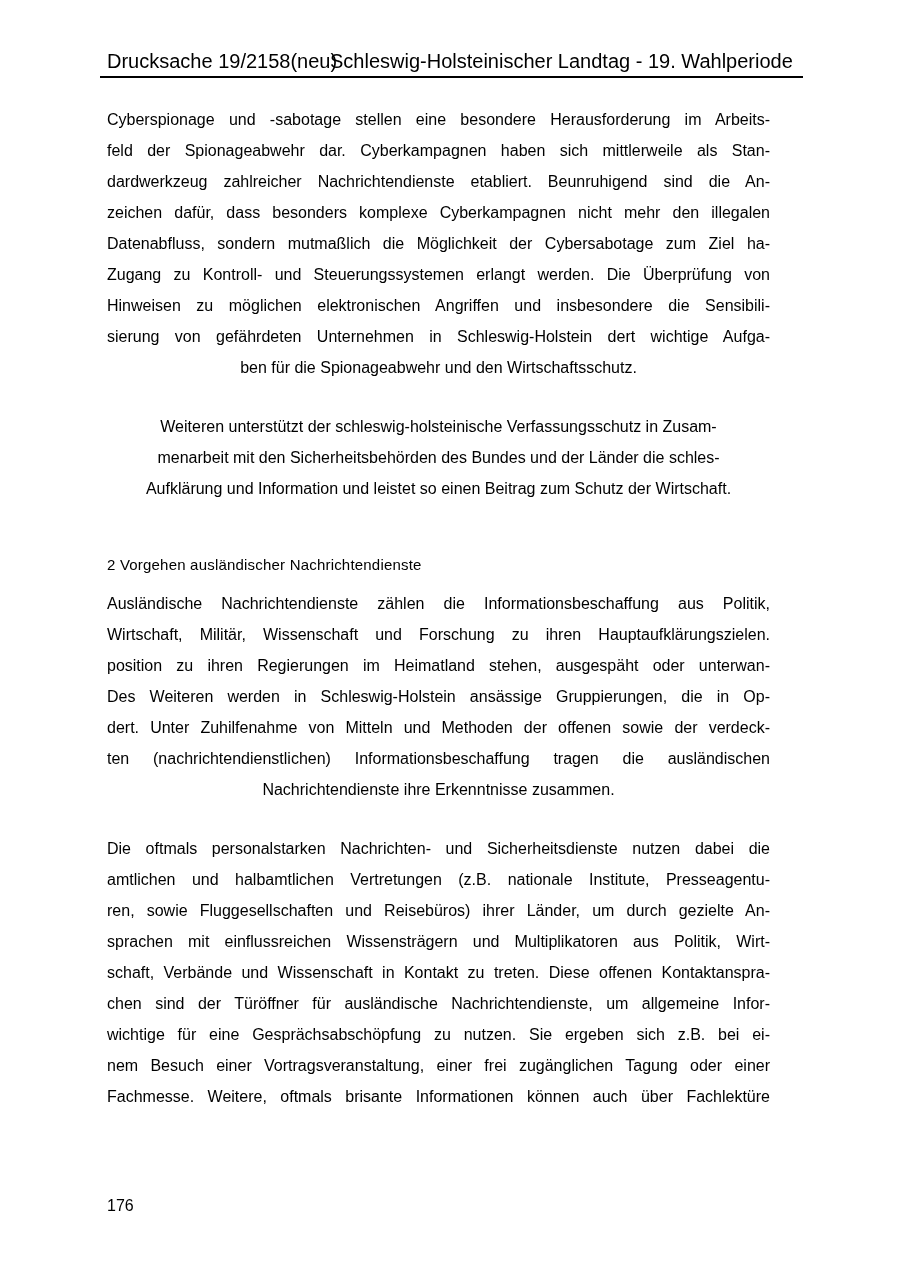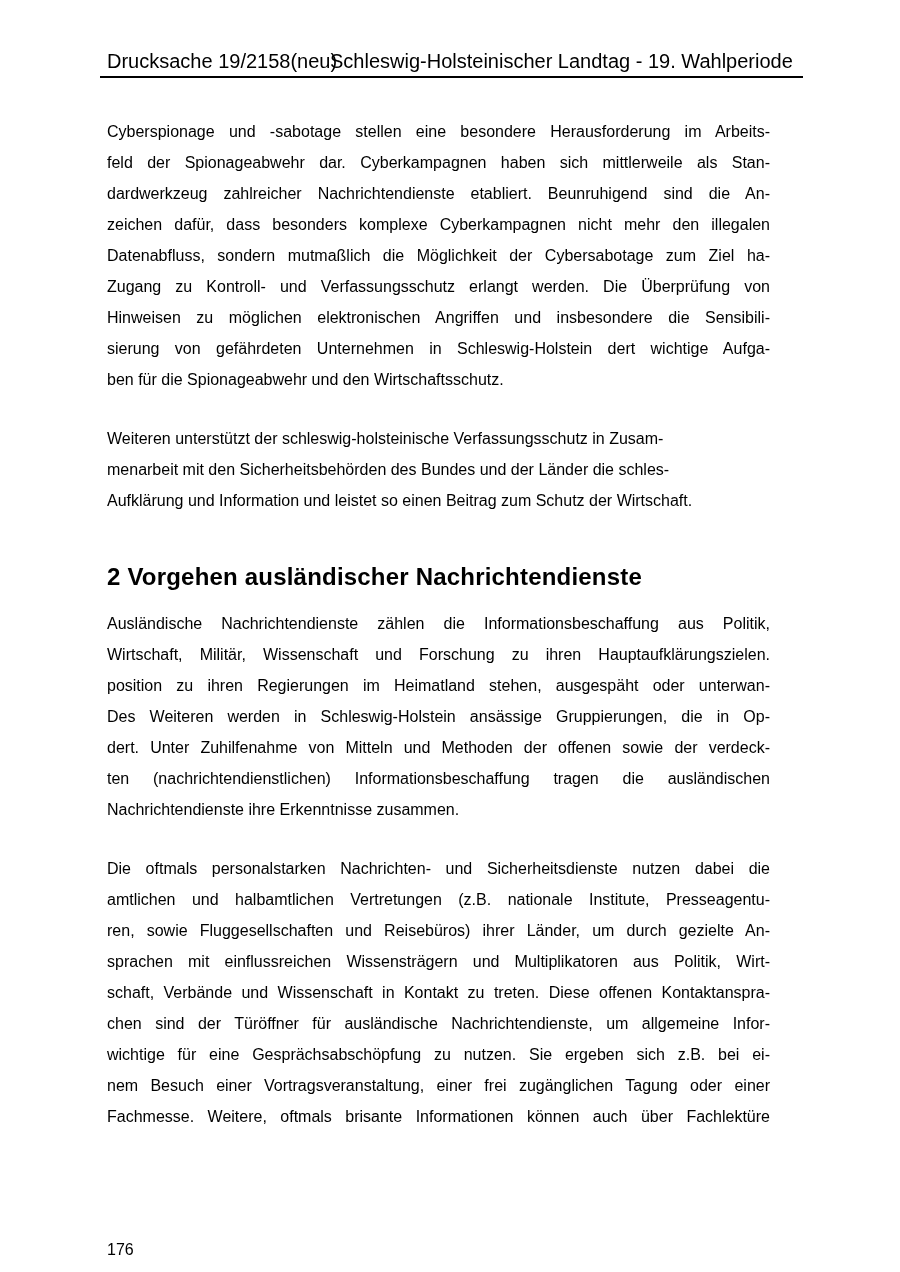--- a/index.html
+++ b/index.html
@@ -35,33 +35,33 @@
     margin: 0;
   }
   .body-text {
     position: absolute;
     top: 100px;
     left: 107px;
     width: 663px;
     font-size: 16px;
     line-height: 31px;
   }
-  .paragraph { margin: 16px 0 28px 0; }
-  .line { text-align: left; }
+  .paragraph { margin: 4px 0 28px 0; }
+  .line { text-align: center; }
   .line.fill { text-align: justify; text-align-last: justify; }
   .section-heading {
-    font-size: 24px;
-    font-weight: 700;
+    font-size: 15px;
+    font-weight: 400;
     line-height: 30px;
     margin: 46px 0 8px 0;
     letter-spacing: 0.2px;
   }
   .page-number {
     position: absolute;
-    top: 1240px;
+    top: 1196px;
     left: 107px;
     font-size: 16px;
     line-height: 20px;
   }
 </style>
 </head>
 <body>
 
 <div class="header-row">
   <span class="header-doc">Drucksache 19/2158(neu)</span>
@@ -70,21 +70,21 @@
 
 <hr class="rule">
 
 <main class="body-text">
     <div class="paragraph">
       <div class="line fill">Cyberspionage und -sabotage stellen eine besondere Herausforderung im Arbeits-</div>
       <div class="line fill">feld der Spionageabwehr dar. Cyberkampagnen haben sich mittlerweile als Stan-</div>
       <div class="line fill">dardwerkzeug zahlreicher Nachrichtendienste etabliert. Beunruhigend sind die An-</div>
       <div class="line fill">zeichen dafür, dass besonders komplexe Cyberkampagnen nicht mehr den illegalen</div>
       <div class="line fill">Datenabfluss, sondern mutmaßlich die Möglichkeit der Cybersabotage zum Ziel ha-</div>
-      <div class="line fill">Zugang zu Kontroll- und Verfassungsschutz erlangt werden. Die Überprüfung von</div>
+      <div class="line fill">Zugang zu Kontroll- und Steuerungssystemen erlangt werden. Die Überprüfung von</div>
       <div class="line fill">Hinweisen zu möglichen elektronischen Angriffen und insbesondere die Sensibili-</div>
       <div class="line fill">sierung von gefährdeten Unternehmen in Schleswig-Holstein dert wichtige Aufga-</div>
       <div class="line">ben für die Spionageabwehr und den Wirtschaftsschutz.</div>
     </div>
     <div class="paragraph">
       <div class="line">Weiteren unterstützt der schleswig-holsteinische Verfassungsschutz in Zusam-</div>
       <div class="line">menarbeit mit den Sicherheitsbehörden des Bundes und der Länder die schles-</div>
       <div class="line">Aufklärung und Information und leistet so einen Beitrag zum Schutz der Wirtschaft.</div>
     </div>
     <h2 class="section-heading">2 Vorgehen ausländischer Nachrichtendienste</h2>

